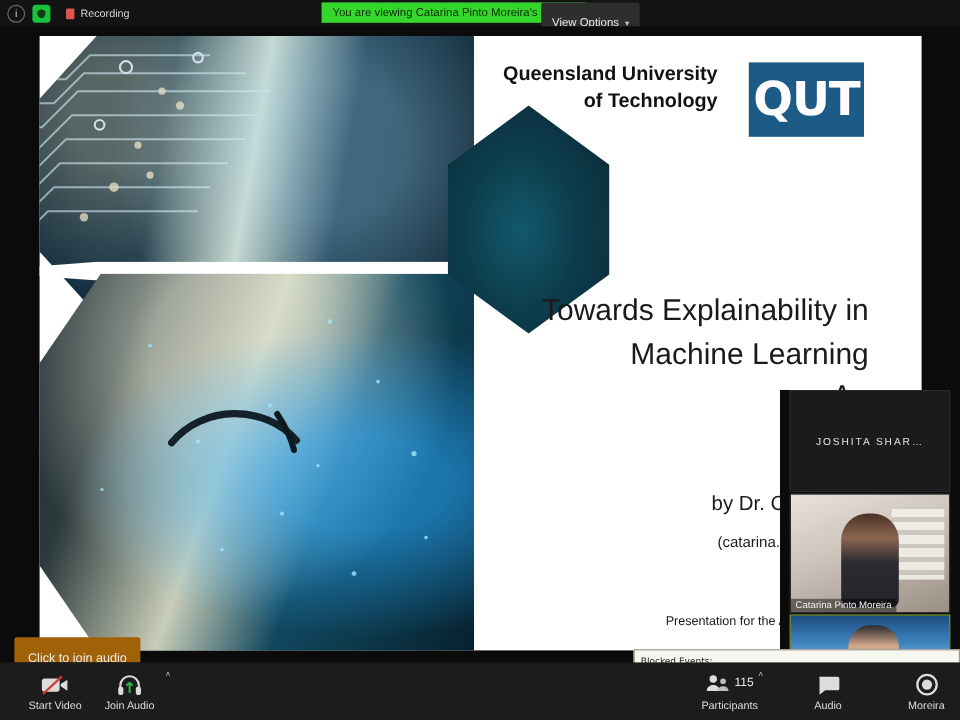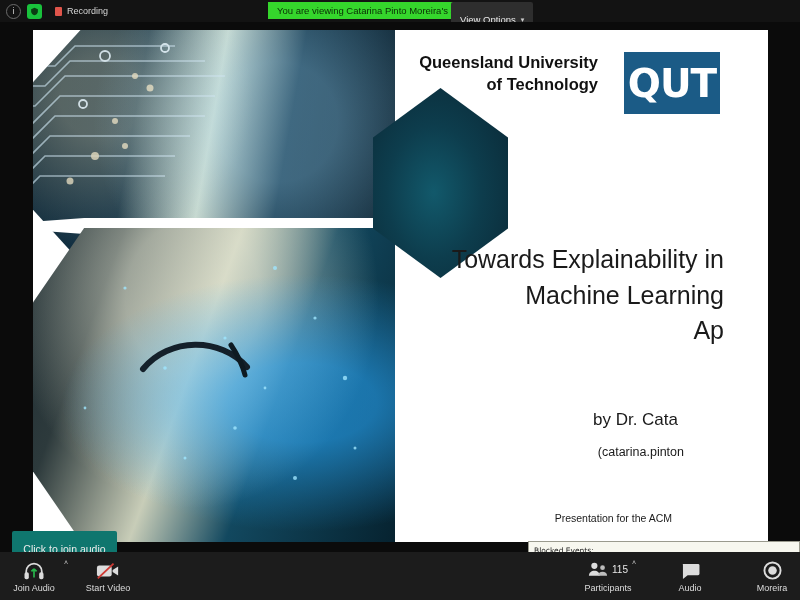--- a/index.html
+++ b/index.html
@@ -166,21 +166,21 @@
   .tile-name {
     position: absolute; left: 0; bottom: 0; max-width: 100%;
     background: rgba(0,0,0,.45); color: #efefef; font-size: 8px;
     padding: 1px 4px; white-space: nowrap; overflow: hidden;
   }
   .tile-active { border: 1px solid #7f9e36; }
 
   
   .tooltip-audio {
     position: absolute; left: 12px; top: 509px; width: 105px; height: 36px;
-    background: #0f766e; color: #eaeaea; font-size: 10.5px;
+    background: #a16207; color: #eaeaea; font-size: 10.5px;
     display: flex; align-items: center; justify-content: center; border-radius: 2px;
   }
   .tooltip-audio::after {
     content: ""; position: absolute; left: 18px; bottom: -6px;
     border-left: 7px solid transparent; border-right: 7px solid transparent;
     border-top: 6px solid #3b3b3b;
   }
   .blocked-popup {
     position: absolute; left: 528px; top: 541px; width: 272px; height: 29px;
     background: #f7f7ef; border: 1px solid #9a9a8e; color: #161616;
@@ -299,52 +299,71 @@
 Machine Learning
 Ap</div>
       <div class="slide-author">by Dr. Cata</div>
       <div class="slide-email">(catarina.pinton</div>
       <div class="slide-footer">Presentation for the ACM</div>
     </div>
 
     <div class="tooltip-audio">Click to join audio</div>
   </div>
 
+  <div class="filmstrip">
+    <div class="tile tile-1">
+      <span class="tile-1-name">JOSHITA SHAR…</span>
+    </div>
+    <div class="tile tile-2">
+      <div class="shelf"></div>
+      <div class="person"></div>
+      <span class="tile-name">Catarina Pinto Moreira</span>
+    </div>
+    <div class="tile tile-3 tile-active">
+      <div class="person"></div>
+      <span class="tile-name"></span>
+    </div>
+    <div class="tile tile-4">
+      <div class="person"></div>
+      <div class="tie"></div>
+      <span class="tile-name"></span>
+    </div>
+  </div>
 
   <div class="blocked-popup">
     <div class="bp-title">Blocked Events:</div>
     <div>IPv4 TCP 10.20.0.150:58584(37406) Local Security Authority Process DisableAll Incoming (12)</div>
   </div>
 
   <div class="toolbar">
+
+    <div class="tool" style="margin-left:18px">
+      <div class="tool-ico">
+        <svg width="24" height="18" viewBox="0 0 26 18">
+          <rect x="1" y="3" width="16" height="12" rx="2.5" fill="#dcdcdc"></rect>
+          <path d="M18 8l6-4v10l-6-4z" fill="#dcdcdc"></path>
+          <line x1="2" y1="17" x2="19" y2="1" stroke="#cf3a34" stroke-width="2"></line>
+        </svg>
+      </div>
+      <span class="tool-label">Start Video</span>
+    </div>
 
     <div class="tool" style="margin-left:6px">
       <div class="tool-ico">
         <svg width="22" height="19" viewBox="0 0 24 22">
           <path d="M3 14v-2a9 9 0 0 1 18 0v2" stroke="#dcdcdc" stroke-width="2" fill="none"></path>
           <rect x="1" y="13" width="5" height="8" rx="2" fill="#dcdcdc"></rect>
           <rect x="18" y="13" width="5" height="8" rx="2" fill="#dcdcdc"></rect>
           <path d="M12 19V9 M12 9l-3 3 M12 9l3 3" stroke="#28b34a" stroke-width="2" fill="none"></path>
         </svg>
       </div>
       <span class="tool-label">Join Audio</span>
       <span class="chev">˄</span>
     </div>
 
-    <div class="tool" style="margin-left:18px">
-      <div class="tool-ico">
-        <svg width="24" height="18" viewBox="0 0 26 18">
-          <rect x="1" y="3" width="16" height="12" rx="2.5" fill="#dcdcdc"></rect>
-          <path d="M18 8l6-4v10l-6-4z" fill="#dcdcdc"></path>
-          <line x1="2" y1="17" x2="19" y2="1" stroke="#cf3a34" stroke-width="2"></line>
-        </svg>
-      </div>
-      <span class="tool-label">Start Video</span>
-    </div>
-
     <div class="spacer"></div>
 
     <div class="tool">
       <div class="tool-ico count-ico">
         <svg width="20" height="15" viewBox="0 0 22 16">
           <circle cx="7" cy="4" r="3.4" fill="#dcdcdc"></circle>
           <path d="M1 15c0-3.4 2.7-5.6 6-5.6s6 2.2 6 5.6z" fill="#dcdcdc"></path>
           <circle cx="16" cy="6" r="2.6" fill="#bdbdbd"></circle>
           <path d="M11 15c0-2.7 2.2-4.4 5-4.4s5 1.7 5 4.4z" fill="#bdbdbd"></path>
         </svg>

